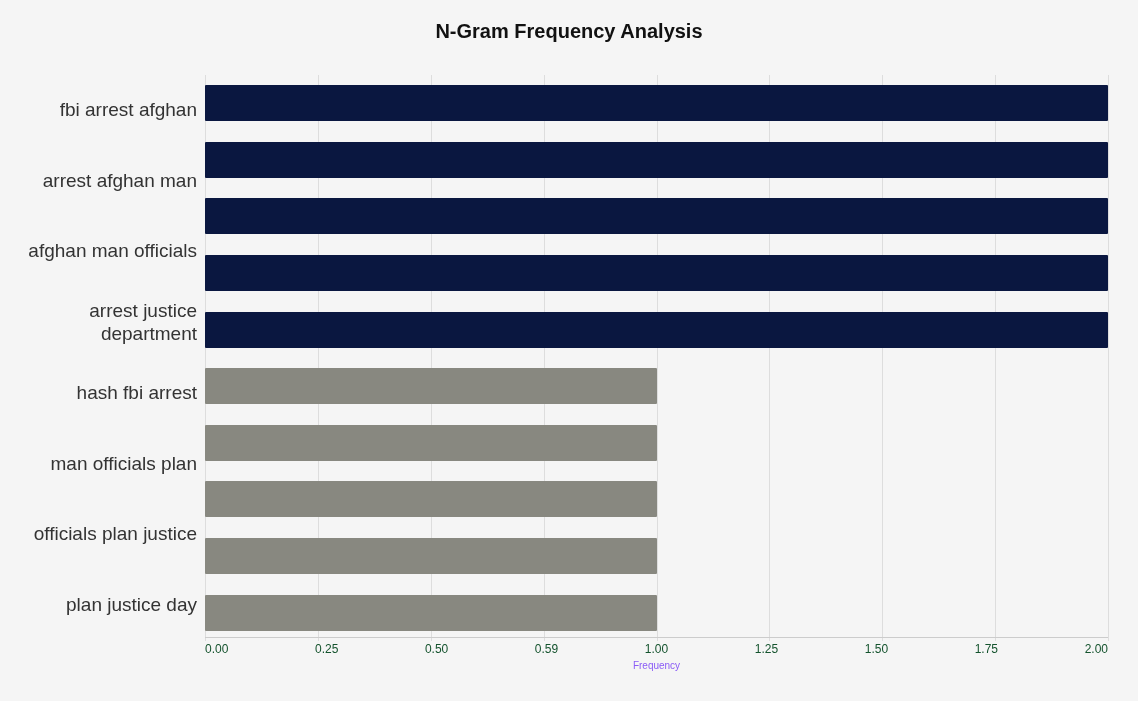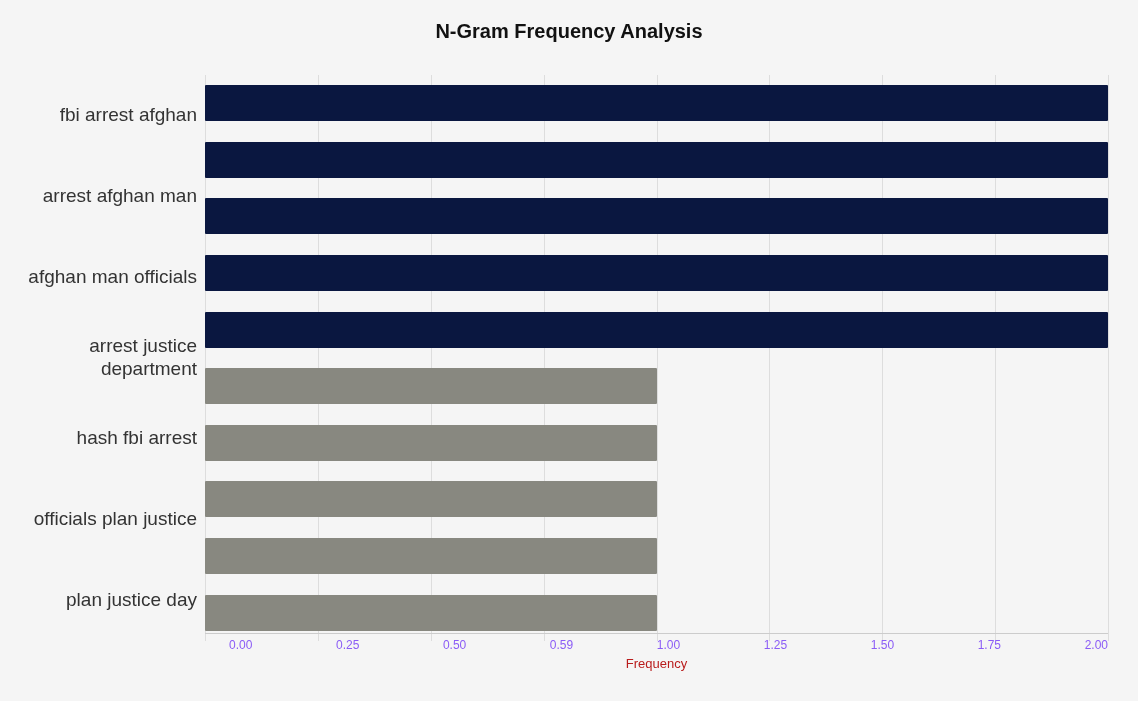--- a/index.html
+++ b/index.html
@@ -99,48 +99,48 @@
       background: #888880;
     }
     .x-ticks {
       display: flex;
       flex-direction: row;
       justify-content: space-between;
       padding-top: 4px;
     }
     .x-tick {
       font-size: 12px;
-      color: #8b5cf6;
+      color: #14532d;
       text-align: center;
-      margin-left: 24px;
     }
     .x-axis-label {
       text-align: center;
-      font-size: 13px;
-      color: #b91c1c;
+      font-size: 10px;
+      color: #8b5cf6;
       margin-top: 4px;
     }
     .x-axis-line {
       width: 100%;
       height: 1px;
       background: #ccc;
     }
   </style>
 </head>
 <body>
 
 <div class="chart-container">
   <div class="chart-title">N-Gram Frequency Analysis</div>
   <div class="chart-area">
     <div class="y-axis" id="y-axis">
         <div class="y-label">fbi arrest afghan</div>
         <div class="y-label">arrest afghan man</div>
         <div class="y-label">afghan man officials</div>
         <div class="y-label">arrest justice department</div>
         <div class="y-label">hash fbi arrest</div>
+        <div class="y-label">man officials plan</div>
         <div class="y-label">officials plan justice</div>
         <div class="y-label">plan justice day</div>
       </div>
     <div class="bars-and-grid" id="bars-and-grid">
       <div class="grid-lines" id="grid-lines">
           <div class="grid-line" style="left: 0%;"></div>
           <div class="grid-line" style="left: 12.5%;"></div>
           <div class="grid-line" style="left: 25%;"></div>
           <div class="grid-line" style="left: 37.5%;"></div>
           <div class="grid-line" style="left: 50%;"></div>

